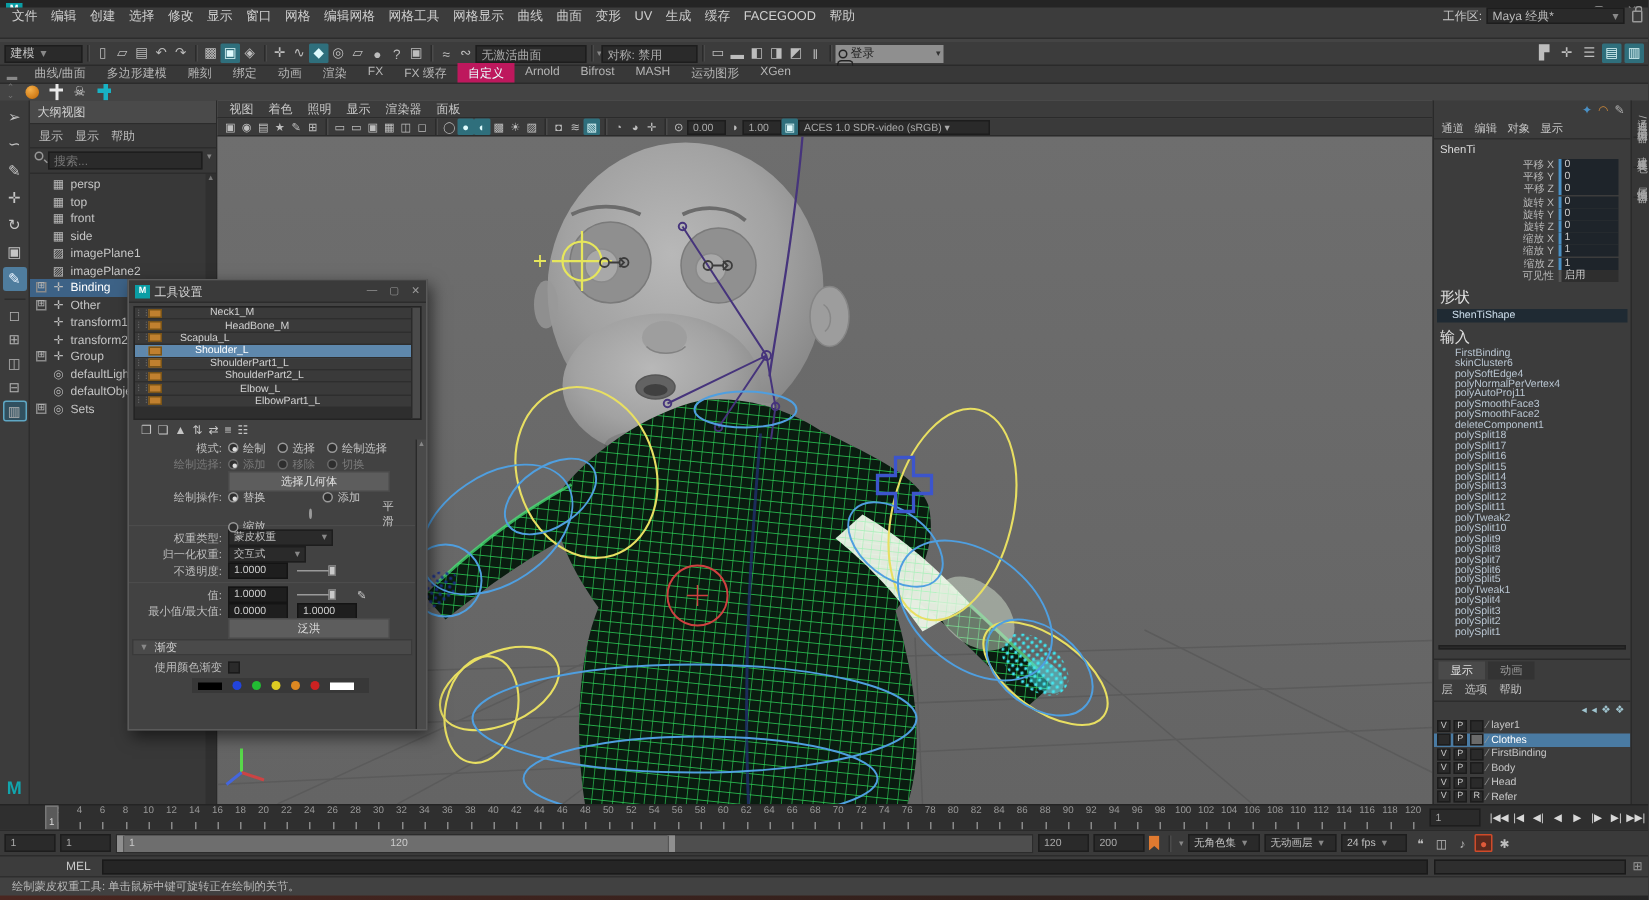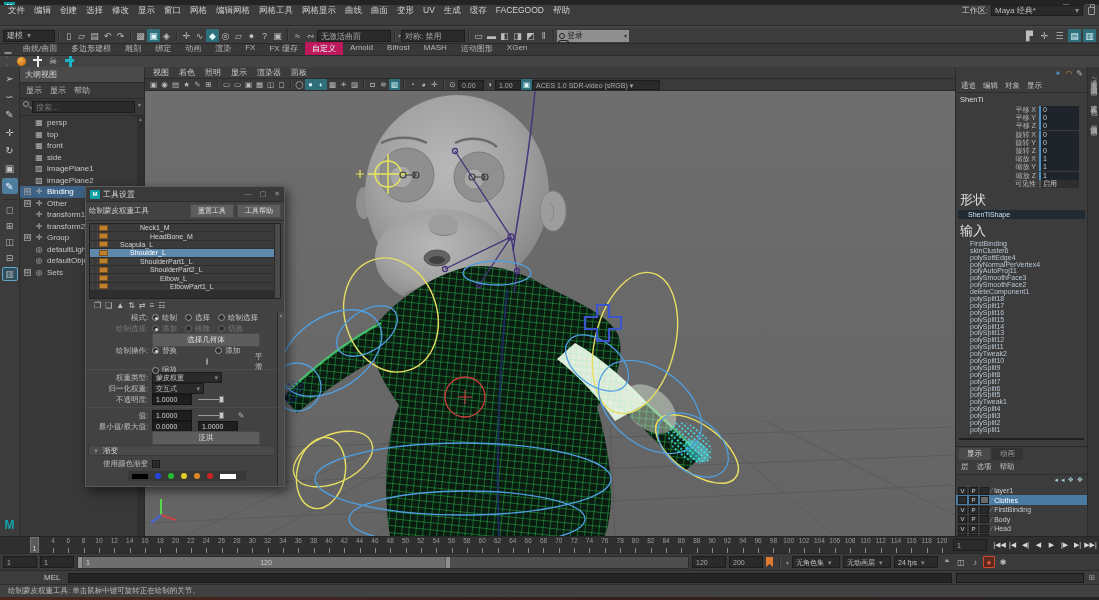--- a/index.html
+++ b/index.html
@@ -76,21 +76,21 @@
   
   #rightpanel{position:absolute;left:955px;top:67px;width:132px;height:469px;background:#3c3c3c;border-left:1px solid #2a2a2a;font-size:7px;display:flex;flex-direction:column;}
   #cbicons{display:flex;justify-content:flex-end;gap:4px;padding:2px 4px;}
   #cbicons span{font-size:8px;}
   #cbmenus{display:flex;gap:7px;padding:1px 5px;border-bottom:1px solid #2d2d2d;color:#c2c2c2;font-size:7.5px;}
   #nodename{padding:2px 4px;color:#ddd;font-size:7.5px;}
   .chrow{display:flex;align-items:center;height:8.2px;}
   .chrow .clabel{flex:1;text-align:right;padding-right:3px;color:#b8b8b8;}
   .chrow .cval{width:40px;background:#1e242a;border-left:2px solid #4a90c4;color:#ccc;padding-left:2px;height:8px;line-height:8px;margin-right:8px;}
   .chrow .cval.plain{background:#2e2e2e;border-left:2px solid #555;}
-  .sechdr{padding:1px 4px;color:#e0e0e0;font-size:13px;margin-top:2px;}
+  .sechdr{padding:1px 4px;color:#e0e0e0;font-size:10px;margin-top:2px;}
   .shape-row{margin:0 2px;padding:1px 10px;background:#1f2a33;color:#cfe0ee;}
   .inp-row{padding:0 14px;height:6.9px;line-height:6.9px;color:#b9c6d2;white-space:nowrap;}
   #cb-empty{height:12px;background:#2a2a2a;border:1px solid #1f1f1f;margin:4px 3px;}
   #layered{border-top:1px solid #2a2a2a;margin-top:2px;}
   #laytabs{display:flex;gap:2px;padding:1px 3px 0;}
   #laytabs .ltab{padding:1px 8px;background:#333;color:#9a9a9a;font-size:7.5px;}
   #laytabs .ltab.active{background:#4a4a4a;color:#ddd;}
   #laymenus{display:flex;gap:8px;padding:2px 5px;color:#c2c2c2;font-size:7.5px;border-bottom:1px solid #2d2d2d;}
   #layicons{display:flex;justify-content:flex-end;gap:3px;padding:1px 4px 2px;}
   #layicons span{font-size:7px;color:#9fc4cf;}
@@ -773,25 +773,20 @@
   <div id="toolwin">
     <div id="twtitle">
       <span class="mlogo">M</span>
       <span class="t">工具设置</span>
       <span class="wb">
         <span>—</span>
         <span>▢</span>
         <span>✕</span>
       </span>
     </div>
-    <div id="twtool">
-      <span class="tname">绘制蒙皮权重工具</span>
-      <span class="twbtn">重置工具</span>
-      <span class="twbtn">工具帮助</span>
-    </div>
     <div id="jointlist">
       <div id="jrows">
           <div class="jrow">
             <span class="jh">⋮⋮</span>
             <span class="jsw"></span>
             <span class="jname" style="padding-left: 30px;">Neck1_M</span>
           </div>
           <div class="jrow">
             <span class="jh">⋮⋮</span>
             <span class="jsw"></span>

